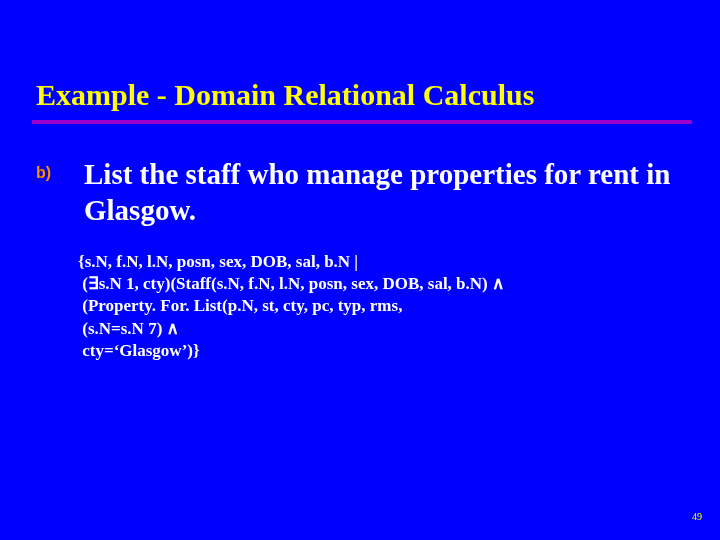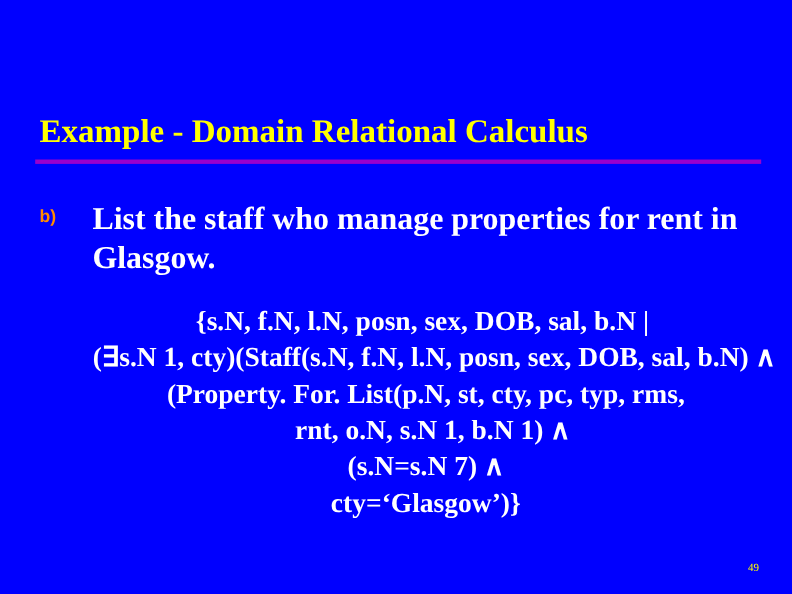--- a/index.html
+++ b/index.html
@@ -6,21 +6,21 @@
   html, body { width: 720px; height: 540px; overflow: hidden; }
   body {
     background: #0000ff;
     font-family: "Times New Roman", Times, serif;
     position: relative;
   }
   .slide {
     width: 720px;
     height: 540px;
     position: relative;
-    padding-top: 103px;
+    padding-top: 78px;
   }
   .title {
     color: #ffff00;
     font-size: 30px;
     font-weight: bold;
     padding-left: 36px;
     padding-bottom: 6px;
     font-family: "Times New Roman", Times, serif;
   }
   .underline {
@@ -53,31 +53,30 @@
     color: #ffffff;
     font-size: 29px;
     font-weight: bold;
     line-height: 1.25;
     font-family: "Times New Roman", Times, serif;
   }
   .formula-block {
     padding-left: 42px;
     padding-top: 22px;
     color: #ffffff;
-    font-size: 25px;
+    font-size: 17px;
     font-weight: bold;
     line-height: 1.32;
     font-family: "Times New Roman", Times, serif;
-    text-align: center;
   }
   .formula-block .ln { display: block; white-space: pre; }
   .page-num {
     position: absolute;
     bottom: 18px;
-    right: 30px;
+    right: 18px;
     color: #ffff00;
     font-size: 10px;
     font-family: "Times New Roman", Times, serif;
   }
 </style>
 </head>
 <body>
 
 <div class="slide">
   <div class="title">Example - Domain Relational Calculus</div>
@@ -86,20 +85,19 @@
   <div class="content">
     <div class="bullet-row">
       <div class="bullet-label">b)</div>
       <div class="bullet-text">List the staff who manage properties for rent in Glasgow.</div>
     </div>
 
     <div class="formula-block">
       <span class="ln">{s.N, f.N, l.N, posn, sex, DOB, sal, b.N |</span>
       <span class="ln"> (∃s.N 1, cty)(Staff(s.N, f.N, l.N, posn, sex, DOB, sal, b.N) ∧</span>
       <span class="ln"> (Property. For. List(p.N, st, cty, pc, typ, rms,</span>
-      <span class="ln">   rnt, o.N, s.N 1, b.N 1) ∧</span>
       <span class="ln"> (s.N=s.N 7) ∧</span>
       <span class="ln"> cty=‘Glasgow’)}</span>
     </div>
   </div>
 
   <div class="page-num">49</div>
 </div>
 
 </body></html>

